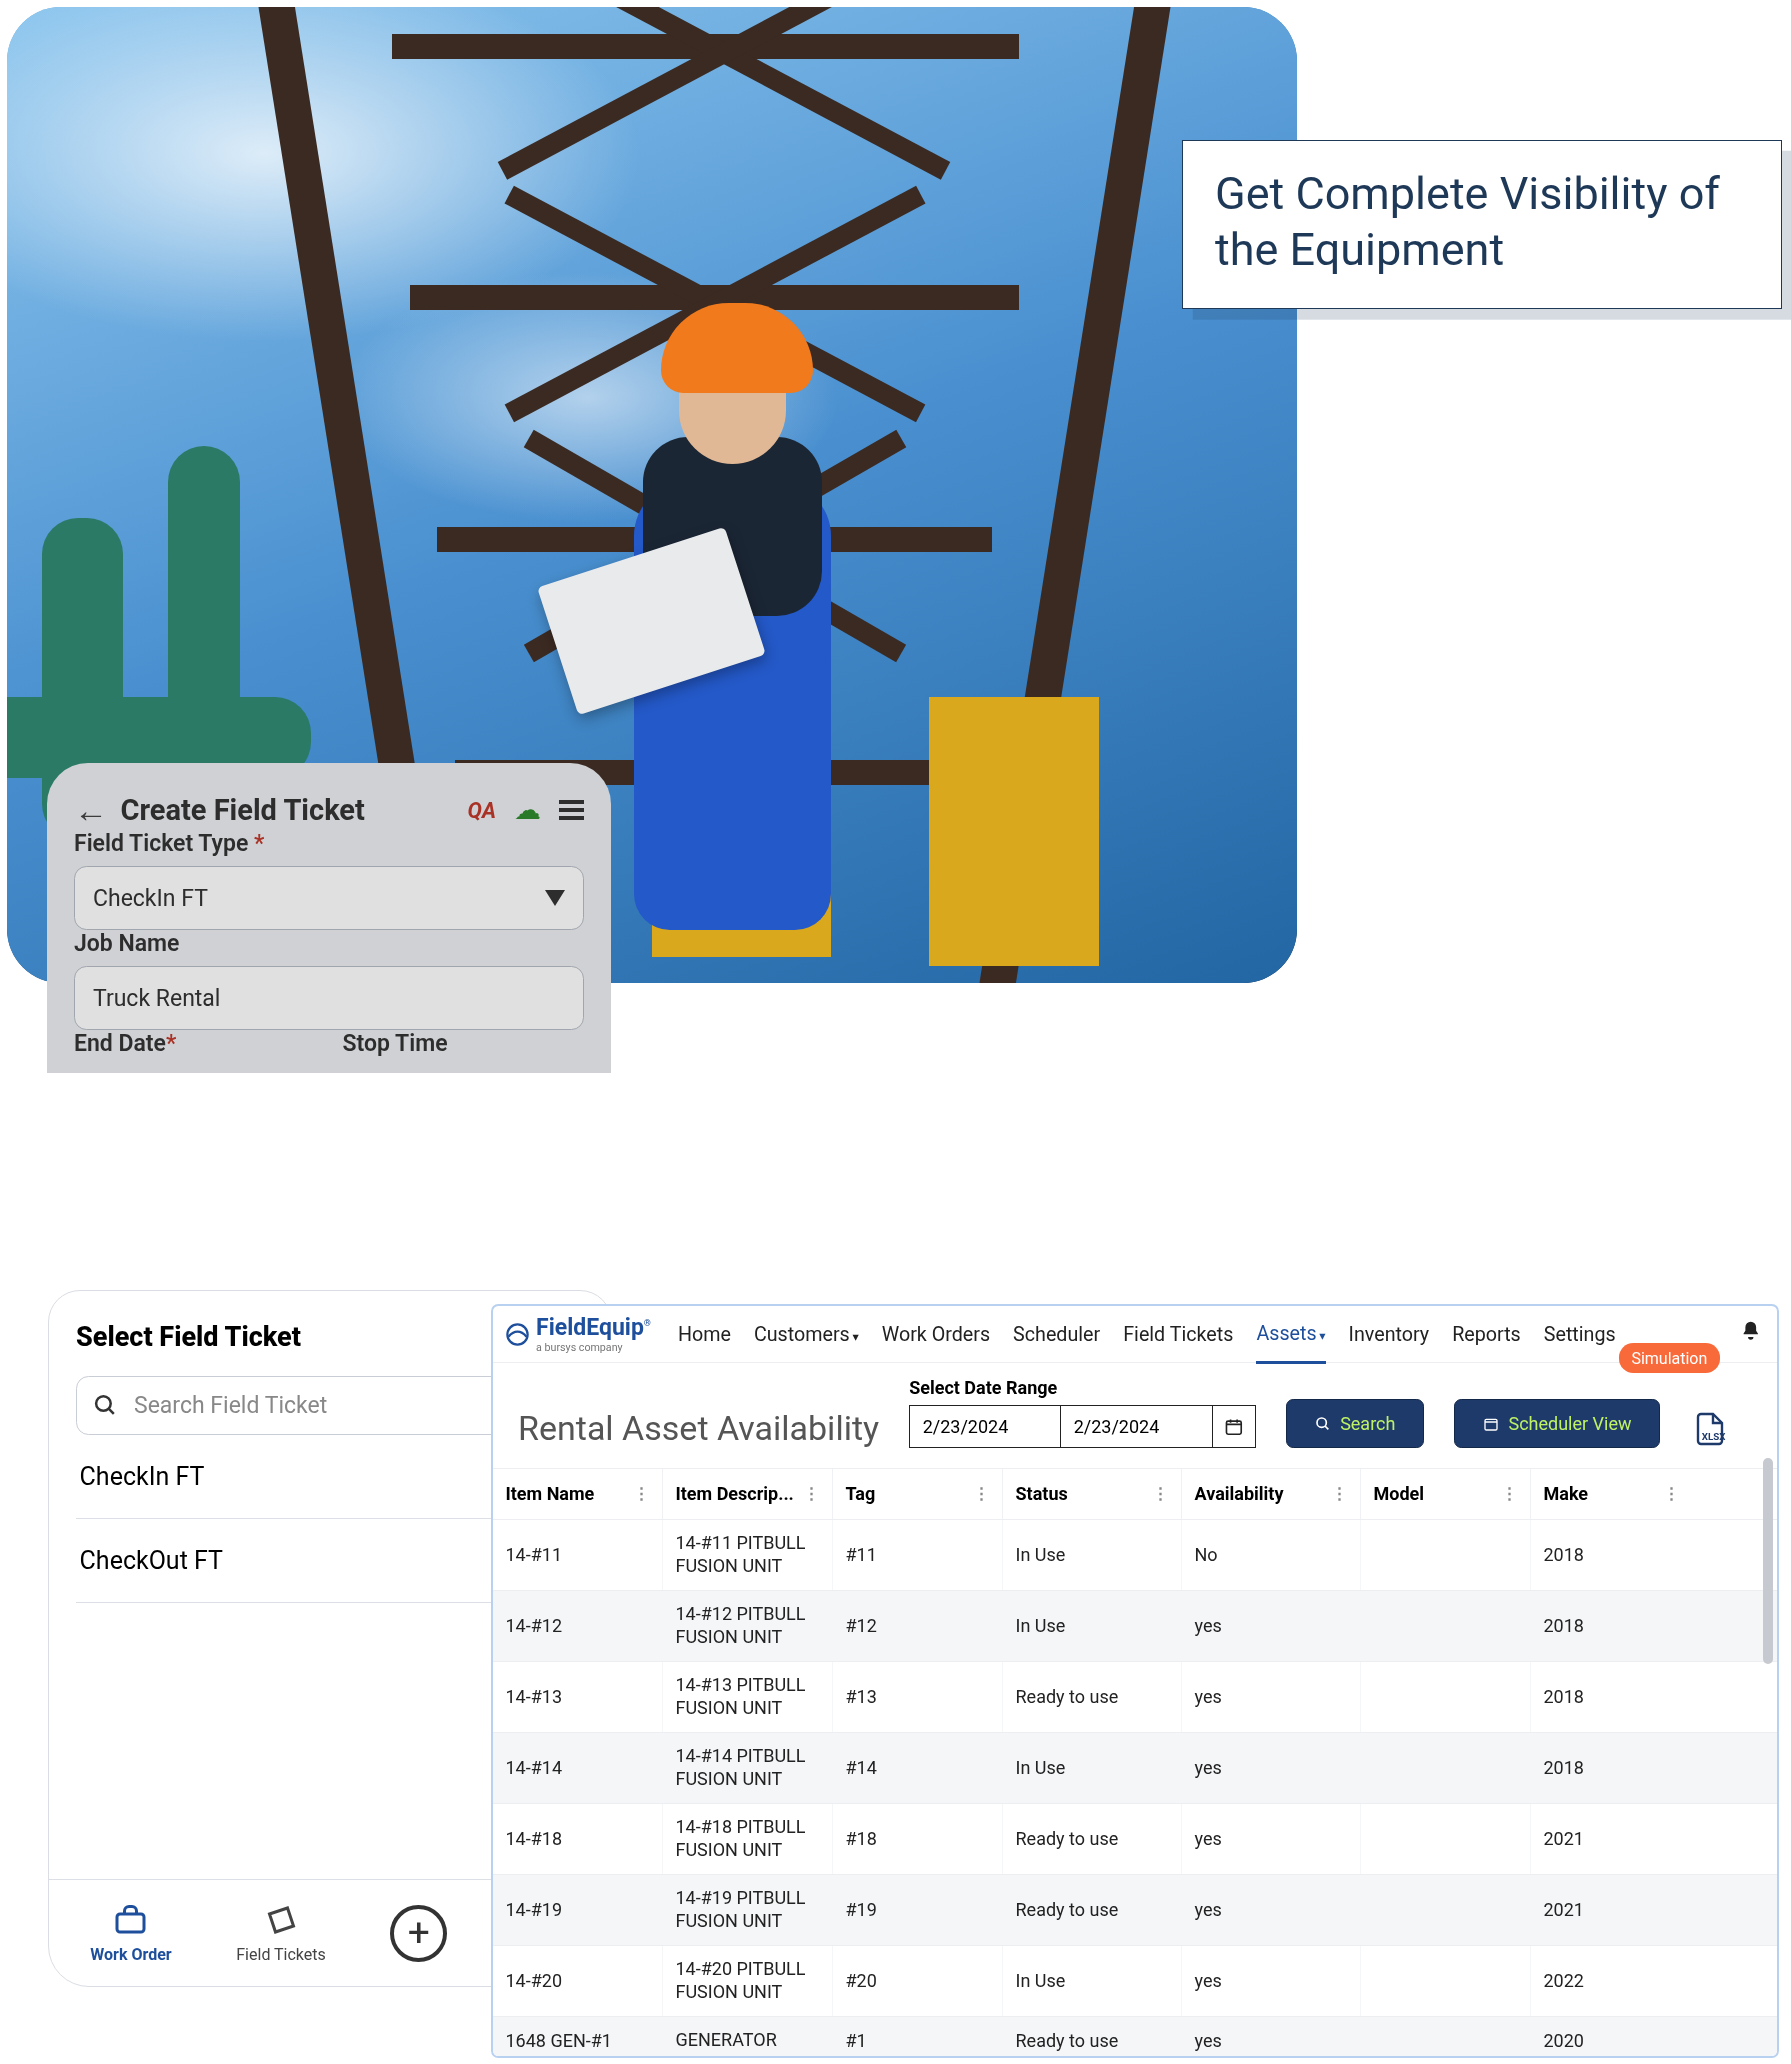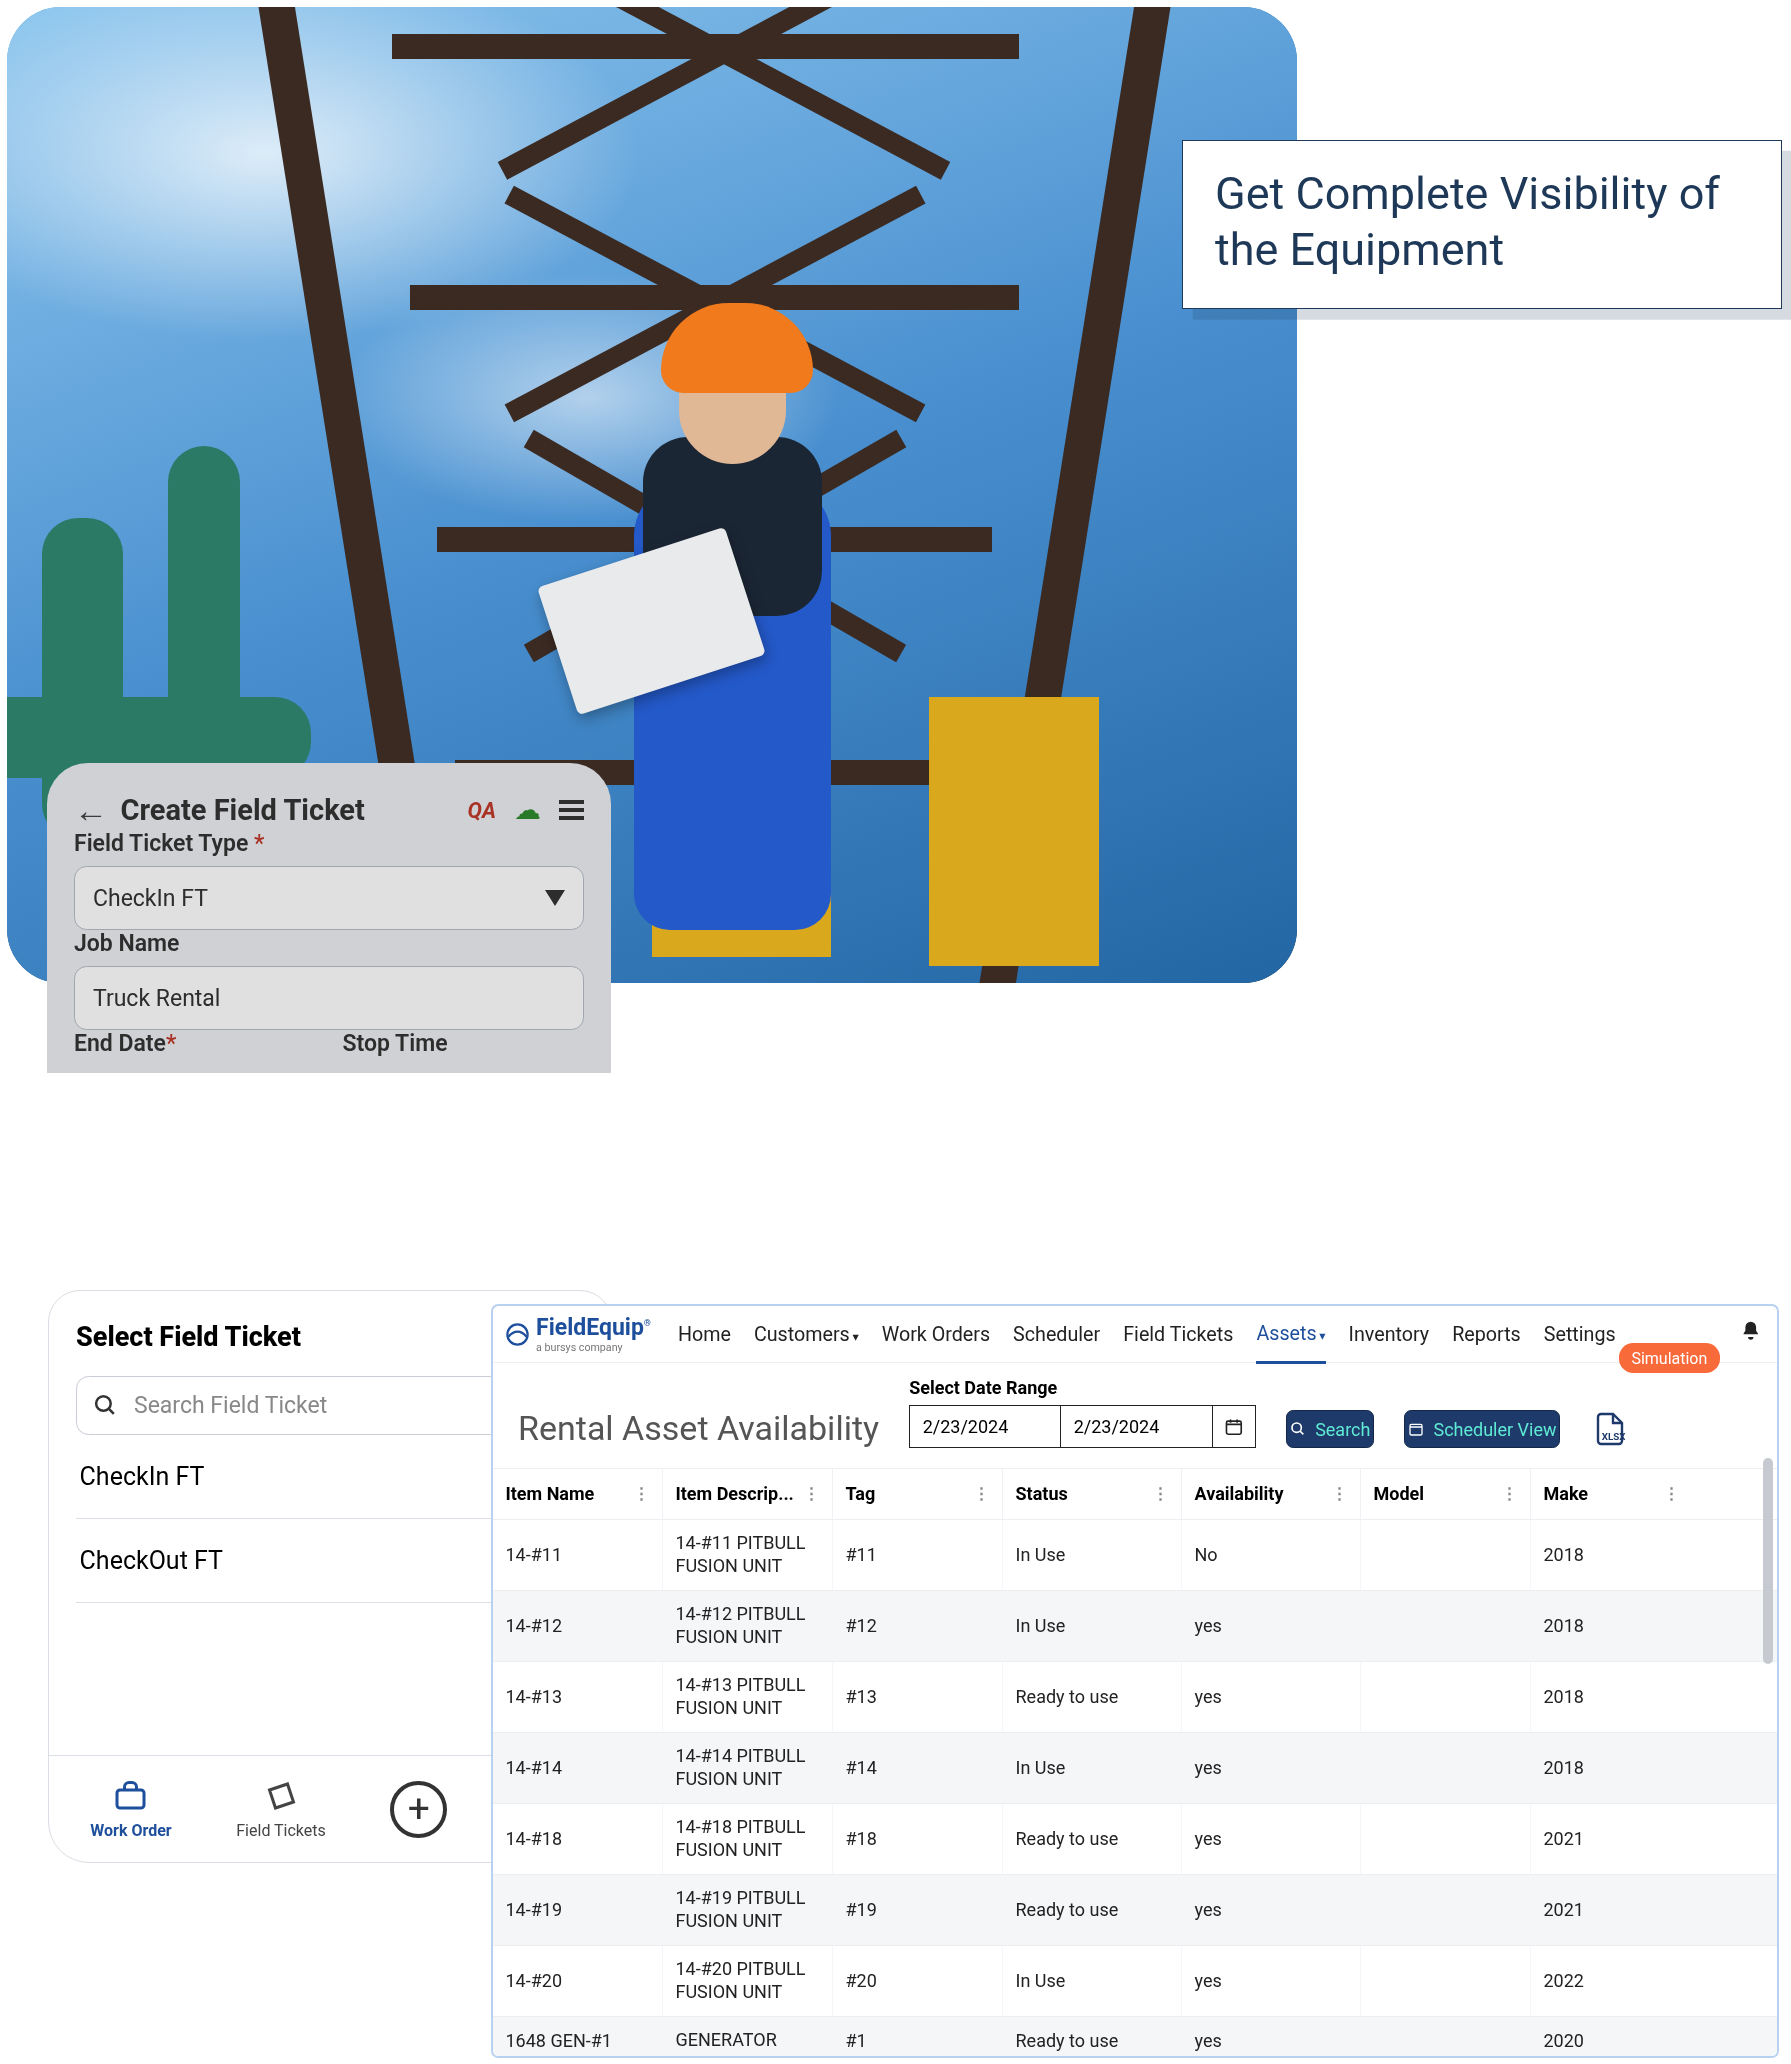--- a/index.html
+++ b/index.html
@@ -110,21 +110,21 @@
   .m-row{display:flex;gap:27px;}
   .m-col{flex:1;}
   .caret-down{border-left:10.7px solid transparent;border-right:10.7px solid transparent;border-top:16px solid #333;width:0;height:0;}
   .cal-ic, .clk-ic{color:#555;font-size:25px;}
 
   
   .mobile-select {
     position: absolute;
     left: 48px; top: 1290px;
     width: 564px;
-    height: 573px;
+    height: 697px;
     background: #fff;
     border-radius: 32px 32px 41px 41px;
     border: 0.9px solid #dadde3;
     padding: 30px 27px 0;
     box-shadow: none;
   }
   .s-title{font-size:27px;font-weight:800;}
   .s-search{
     margin-top:23px;height:59px;border:1.8px solid #c9cdd5;border-radius:12.5px;
     display:flex;align-items:center;padding:0 16px;gap:16px;font-size:23px;color:#888;
@@ -163,21 +163,21 @@
   .bell,.user,.kebab{color:#222;font-size:23px;}
 
   .d-bar{display:flex;align-items:flex-end;padding:14.3px 25px 19.7px;gap:30px;flex-wrap:wrap;}
   .pg-title{font-size:34px;color:#555;font-weight:400;}
   .date-wrap{}
   .date-lbl{font-size:18px;font-weight:700;margin-bottom:7.2px;}
   .date-inp{display:flex;}
   .date-box{border:0.9px solid #222;height:43px;padding:0 12.5px;display:flex;align-items:center;font-size:18px;min-width:152px;}
   .date-box+ .date-box{border-left:none;}
   .date-ic{border:0.9px solid #222;border-left:none;height:43px;width:43px;display:flex;align-items:center;justify-content:center;font-size:19.7px;}
-  .btn{height:38px;border-radius:7.2px;background:#1e3a6b;color:#5eead4;display:flex;align-items:center;gap:9px;padding:0 3px;font-size:18px;border:0.9px solid #132748;}
+  .btn{height:49px;border-radius:7.2px;background:#1e3a6b;color:#bef264;display:flex;align-items:center;gap:9px;padding:0 28px;font-size:18px;border:0.9px solid #132748;}
   .xlsx{width:39px;height:39px;display:flex;align-items:center;justify-content:center;}
 
   .grid{width:100%;}
   .ghead,.grow{display:grid;grid-template-columns: 170px 170px 170px 179px 179px 170px 161px;border-bottom:0.9px solid #eceef2;}
   .ghead{background:#fff;border-top:0.9px solid #eceef2;}
   .gh{font-weight:700;font-size:18px;padding:14.3px 12.5px;display:flex;align-items:center;justify-content:space-between;border-right:0.9px solid #f0f1f4;}
   .gh:last-child,.gc:last-child{border-right:none;}
   .kb{color:#888;font-size:16px;line-height:5.4px;display:flex;flex-direction:column;gap:0;}
   .gc{font-size:18px;padding:12.5px 12.5px;color:#222;border-right:0.9px solid #f5f6f8;display:flex;align-items:center;}
   .grow:nth-child(even){background:#f5f6f8;}

